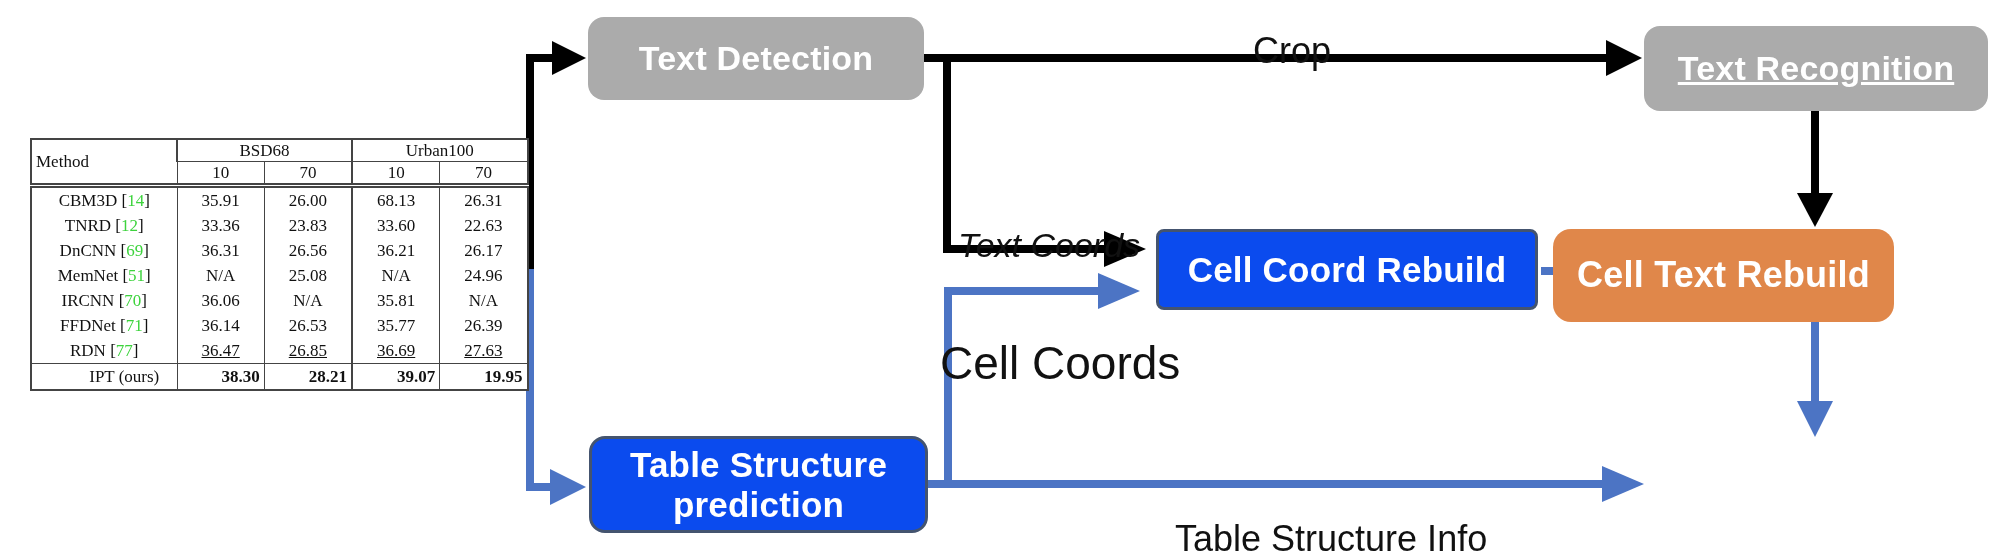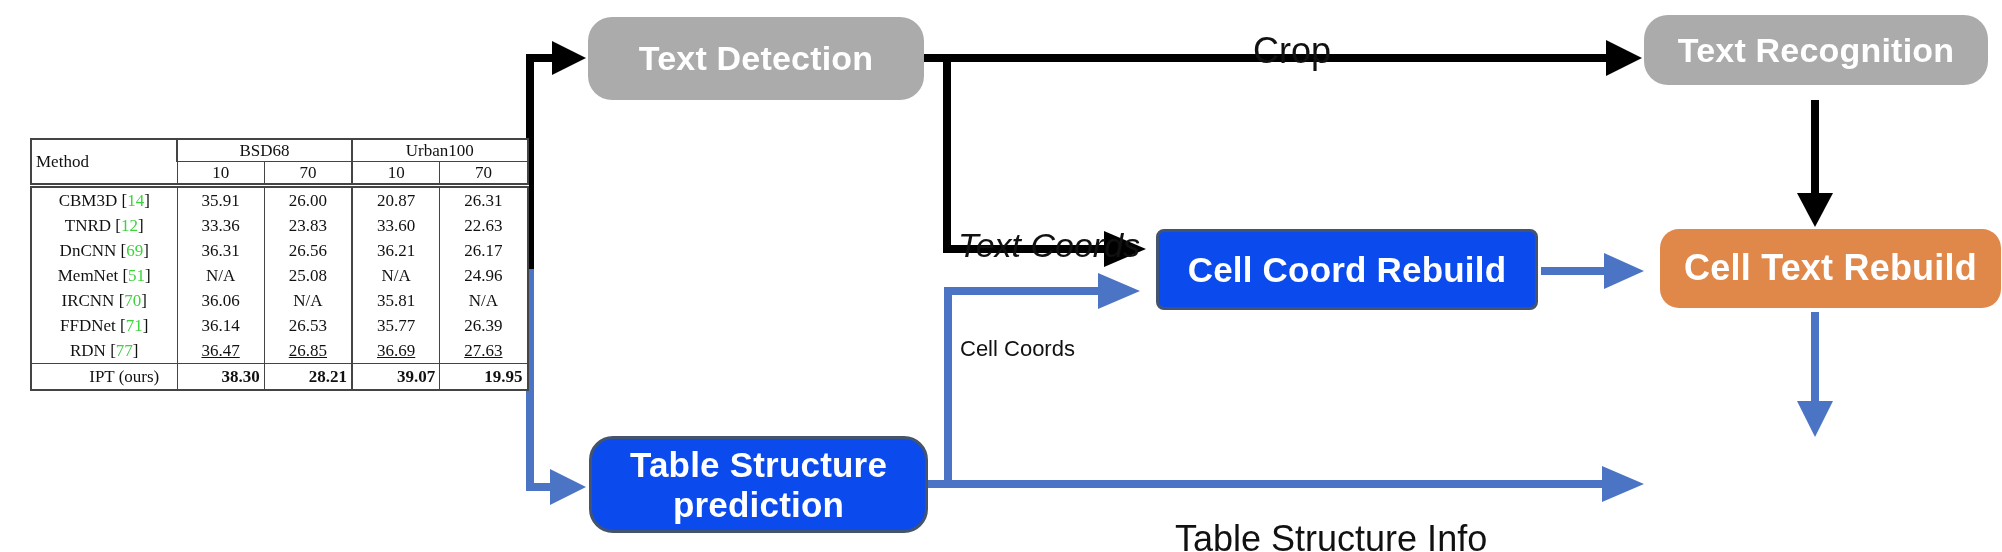--- a/index.html
+++ b/index.html
@@ -10,49 +10,49 @@
     font-family:"Liberation Sans",sans-serif;
     overflow:hidden;
   }
   #arrows{position:absolute;left:0;top:0;width:2002px;height:552px;}
 
   
   .node{
     position:absolute;
     display:flex;align-items:center;justify-content:center;
     text-align:center;
-    border-radius:24px;
+    border-radius:16px;
     font-weight:600;
     letter-spacing:.2px;
     line-height:1.12;
     box-sizing:border-box;
   }
   .node-gray{background:#ababab;color:#ffffff;font-size:34px;}
   .node-blue{background:#0b4bee;color:#ffffff;border:3px solid #44546f;font-size:35px;}
   .node-orange{background:#e0874a;color:#ffffff;font-size:36px;border-radius:18px;}
   .node-outline{background:#ffffff;color:#111111;border:3px solid #f5b83d;font-size:34px;font-weight:400;}
 
   #node-text-detection{left:588px;top:17px;width:336px;height:83px;}
-  #node-text-recognition{left:1644px;top:15px;width:344px;height:70px;}
+  #node-text-recognition{left:1644px;top:26px;width:344px;height:85px;text-decoration:underline;}
   #node-cell-coord-rebuild{left:1156px;top:229px;width:382px;height:81px;border-radius:8px;}
-  #node-cell-text-rebuild{left:1660px;top:229px;width:341px;height:79px;border-radius:19px;}
+  #node-cell-text-rebuild{left:1553px;top:229px;width:341px;height:93px;}
   #node-table-structure-prediction{left:589px;top:436px;width:339px;height:97px;padding:0 14px;}
   #node-table-excel{left:1648px;top:440px;width:337px;height:87px;}
 
   
   .edge-label{
     position:absolute;
     color:#111111;
     font-weight:400;
     white-space:nowrap;
     margin-top:24px;
   }
   #label-crop{left:1253px;top:6px;font-size:36px;}
   #label-text-coords{left:958px;top:202px;font-size:34px;font-style:italic;}
-  #label-cell-coords{left:960px;top:312px;font-size:22px;}
+  #label-cell-coords{left:940px;top:312px;font-size:46px;}
   #label-table-structure-info{left:1175px;top:494px;font-size:36px;}
 
   
   #paper-table-wrap{
     position:absolute;left:30px;top:138px;
   }
   table.paper{
     border-collapse:collapse;
     border:2px solid #444444;
     font-family:"Liberation Serif",serif;
@@ -128,21 +128,21 @@
           <th class="sub">70</th>
           <th class="sub group-start">10</th>
           <th class="sub">70</th>
         </tr>
       </thead>
       <tbody>
           <tr class="row-normal">
             <td class="method-cell">CBM3D [<span class="cite">14</span>]</td>
             <td>35.91</td>
             <td>26.00</td>
-            <td>20.87</td>
+            <td>68.13</td>
             <td>26.31</td>
           </tr>
           <tr class="row-normal">
             <td class="method-cell">TNRD [<span class="cite">12</span>]</td>
             <td>33.36</td>
             <td>23.83</td>
             <td>33.60</td>
             <td>22.63</td>
           </tr>
           <tr class="row-normal">

